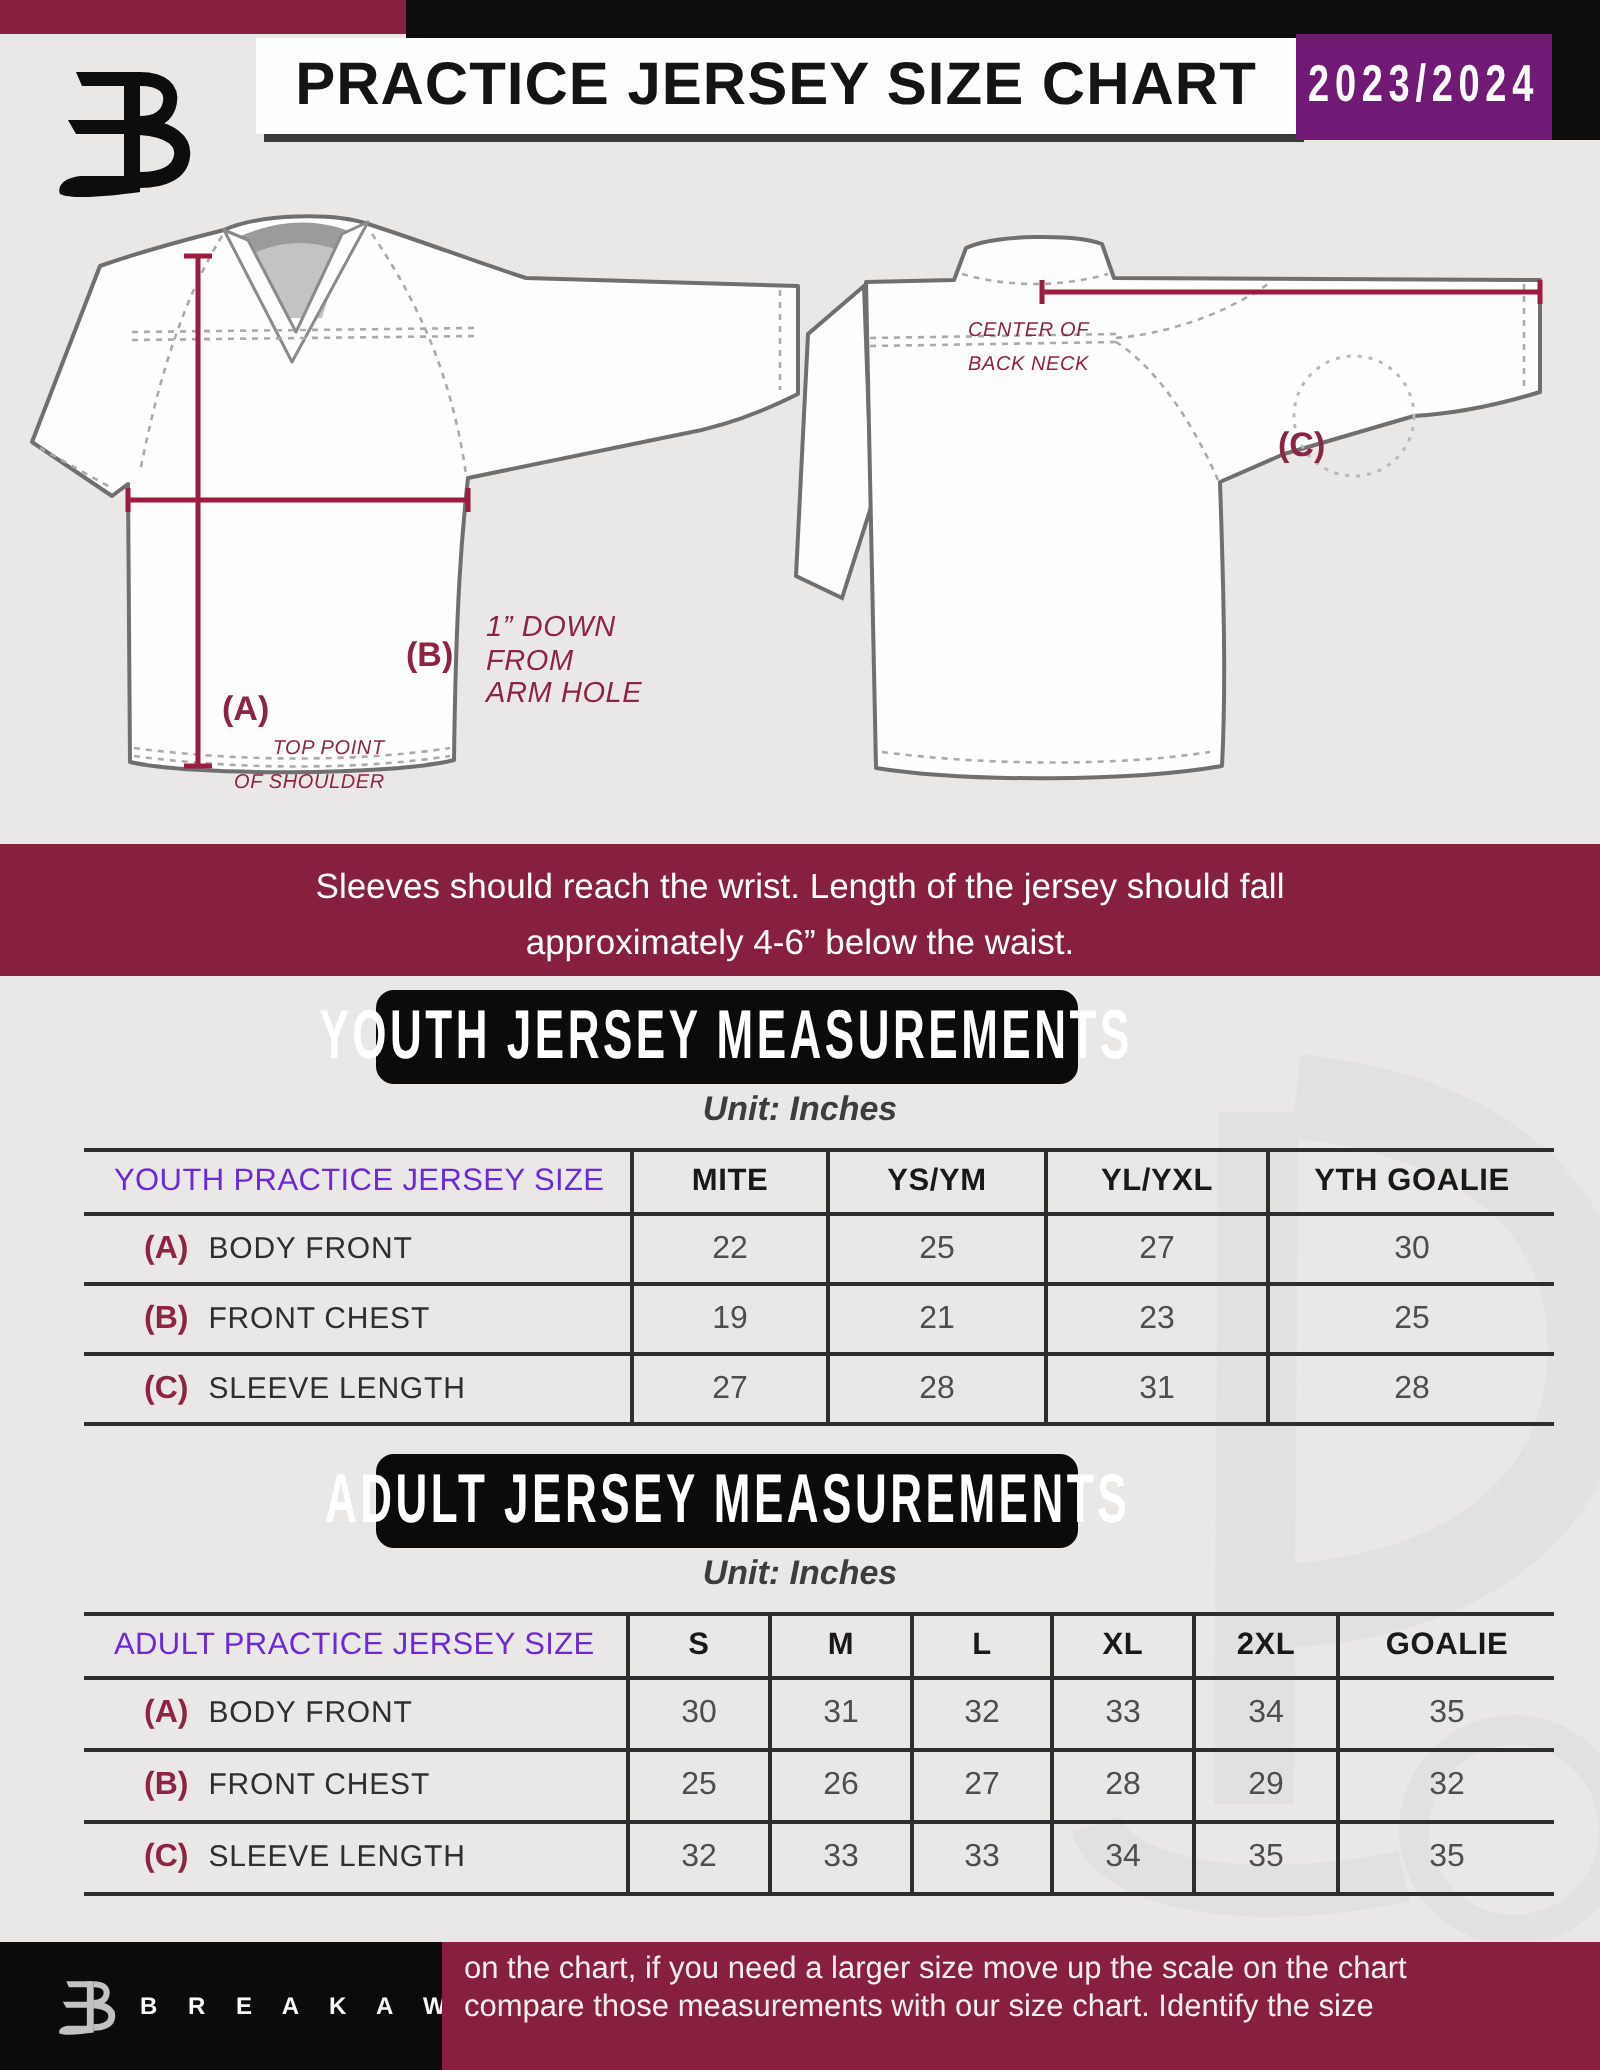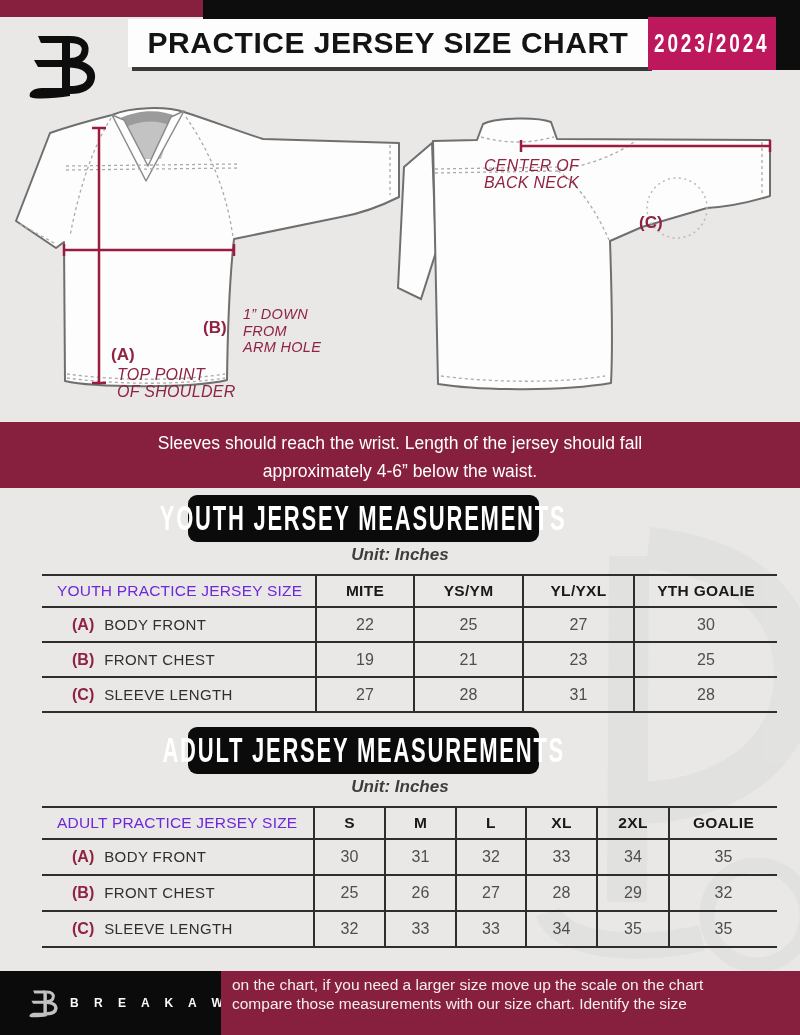--- a/index.html
+++ b/index.html
@@ -6,29 +6,29 @@
   body{font-family:"Liberation Sans",sans-serif;background:#cfcfcf;}
   .page{position:relative;width:800px;height:1035px;background:#E9E8E7;overflow:hidden;margin:0 auto;}
 
   
   .band-black{position:absolute;left:203px;top:0;width:597px;height:70px;background:#0d0d0d;}
   .strip-maroon{position:absolute;left:0;top:0;width:203px;height:17px;background:#87203F;}
   .logo-top{position:absolute;left:26px;top:24px;width:70px;height:82px;color:#0d0d0d;}
   .title-box{position:absolute;left:128px;top:19px;width:520px;height:48px;background:#fdfdfd;
              display:flex;align-items:center;justify-content:center;box-shadow:4px 4px 0 #3a3a3a;}
   .title-box span{font-size:30px;font-weight:700;color:#141414;letter-spacing:.5px;white-space:nowrap;}
-  .season-box{position:absolute;left:648px;top:17px;width:128px;height:53px;background:#be185d;
+  .season-box{position:absolute;left:648px;top:17px;width:128px;height:53px;background:#701a75;
               display:flex;align-items:center;justify-content:center;text-align:right;}
   .season-box span{color:#fff;font-size:20px;font-weight:700;letter-spacing:3px;display:inline-block;
                    transform:scale(.95,1.3);white-space:nowrap;}
 
   
   .jerseys{position:absolute;left:0;top:66px;width:800px;height:356px;}
   .anno{position:absolute;color:#8E2342;white-space:nowrap;}
-  .anno.it{font-style:italic;font-size:16px;line-height:17px;letter-spacing:.3px;}
+  .anno.it{font-style:italic;font-size:10px;line-height:17px;letter-spacing:.3px;}
   .anno.bd{font-weight:700;font-size:17px;}
   #b-note{font-size:14.5px;line-height:16.5px;}
 
   
   .notice{position:absolute;left:0;top:422px;width:800px;height:66px;background:#87203F;color:#fff;
           text-align:center;font-size:17.5px;line-height:28px;padding-top:7px;box-sizing:border-box;}
 
   
   .sec-banner{position:absolute;left:188px;width:351px;height:47px;background:#0b0b0b;border-radius:9px;
               display:flex;align-items:center;justify-content:center;color:#fff;}
@@ -171,21 +171,21 @@
   <div class="anno bd" style="left:639px;top:213px;">(C)</div>
 
   <div class="anno bd" style="left:203px;top:318px;">(B)</div>
   <div class="anno it" id="b-note" style="left:243px;top:306px;">
     <div>1” DOWN</div>
       <div>FROM</div>
       <div>ARM HOLE</div>
   </div>
 
   <div class="anno bd" style="left:111px;top:345px;">(A)</div>
-  <div class="anno it" style="left:117px;top:366px;">
+  <div class="anno it" style="left:117px;top:366px;text-align:right;">
     <div>TOP POINT</div>
       <div>OF SHOULDER</div>
   </div>
 
   <div class="notice">
     <div>Sleeves should reach the wrist. Length of the jersey should fall</div>
     <div>approximately 4-6” below the waist.</div>
   </div>
 
   <div class="sec-banner" id="youth-banner">

